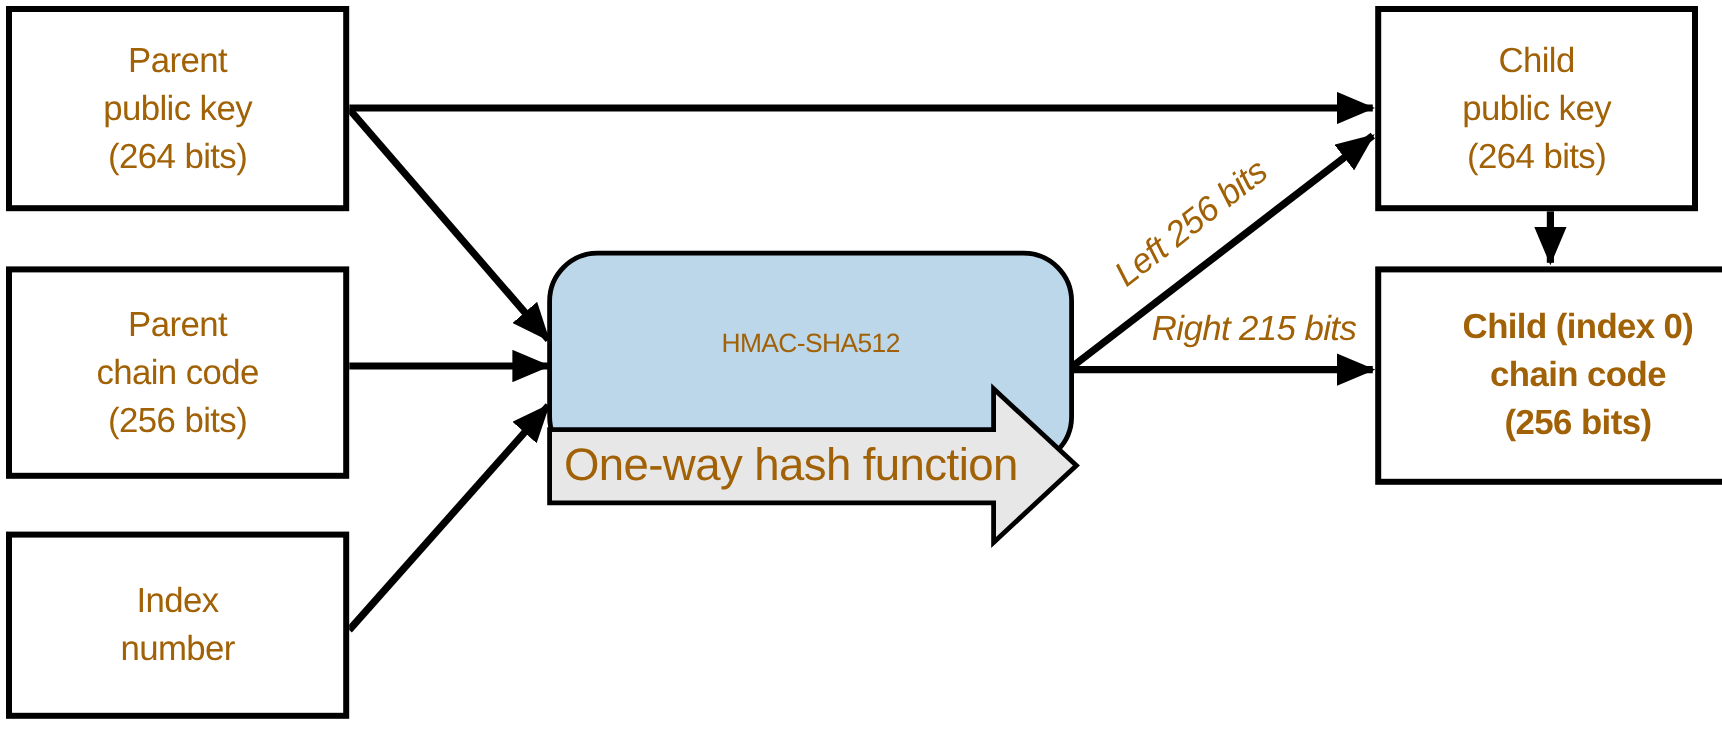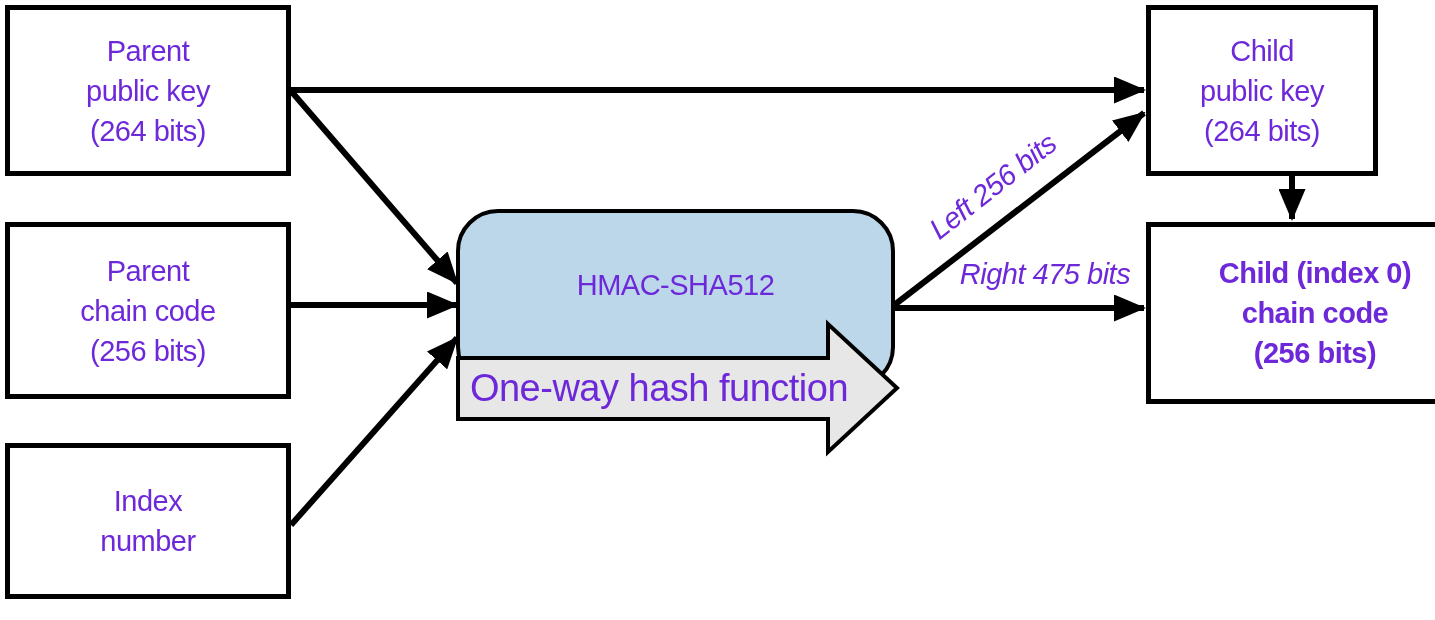--- a/index.html
+++ b/index.html
@@ -9,21 +9,21 @@
     --box-border:#000000;
     --hmac-fill:#bcd6ea;
     --banner-fill:#e7e7e7;
   }
   html,body{margin:0;padding:0;background:var(--background);}
   .canvas{
     position:relative;
     width:1435px;height:620px;
     background:var(--background);
     font-family:"Liberation Sans",sans-serif;
-    color:#6d28d9;
+    color:#a16207;
     overflow:hidden;
   }
   .arrow-layer{
     position:absolute;left:0;top:0;width:1435px;height:620px;
     z-index:2;
   }
   .arrow-layer line{stroke:var(--line);stroke-width:6;}
   .one-way-shape{
     fill:var(--banner-fill);
     stroke:var(--line);
@@ -50,21 +50,21 @@
     border:4px solid var(--box-border);
     border-radius:42px;
     z-index:1;
   }
   .hmac-label{
     position:absolute;
     left:456px;top:209px;width:439px;height:152px;
     display:flex;flex-direction:column;
     align-items:center;justify-content:center;
     text-align:center;
-    font-size:29px;line-height:35px;letter-spacing:-0.5px;
+    font-size:22px;line-height:35px;letter-spacing:-0.5px;
     z-index:4;
   }
   .banner-label{
     position:absolute;
     left:458px;top:357px;width:402px;height:62px;
     display:flex;align-items:center;justify-content:center;
     font-size:38px;letter-spacing:-0.5px;
     z-index:4;
   }
   .edge-label{
@@ -78,21 +78,21 @@
     left:873px;top:170px;width:240px;
     transform:rotate(-38deg);
   }
   .edge-label.right{
     left:925px;top:258px;width:240px;
   }
   
   .parent-public-key{left:5px;top:5px;width:286px;height:171px;}
   .parent-chain-code{left:5px;top:222px;width:286px;height:177px;}
   .index-number{left:5px;top:443px;width:286px;height:156px;}
-  .child-public-key{left:1146px;top:5px;width:232px;height:171px;}
+  .child-public-key{left:1146px;top:5px;width:269px;height:171px;}
   .child-chain-code{left:1146px;top:222px;width:338px;height:182px;font-weight:bold;}
 </style>
 </head>
 <body>
 
 <div class="canvas">
 
   <div class="hmac-box"></div>
 
   <svg class="arrow-layer" viewBox="0 0 1435 620" xmlns="http://www.w3.org/2000/svg">
@@ -142,15 +142,15 @@
     <span>(256 bits)</span>
   </div>
 
   <div class="hmac-label">
     <span>HMAC-SHA512</span>
   </div>
 
   <div class="banner-label">One-way hash function</div>
 
   <div class="edge-label left">Left 256 bits</div>
-  <div class="edge-label right">Right 475 bits</div>
+  <div class="edge-label right">Right 215 bits</div>
 
 </div>
 
 </body></html>

